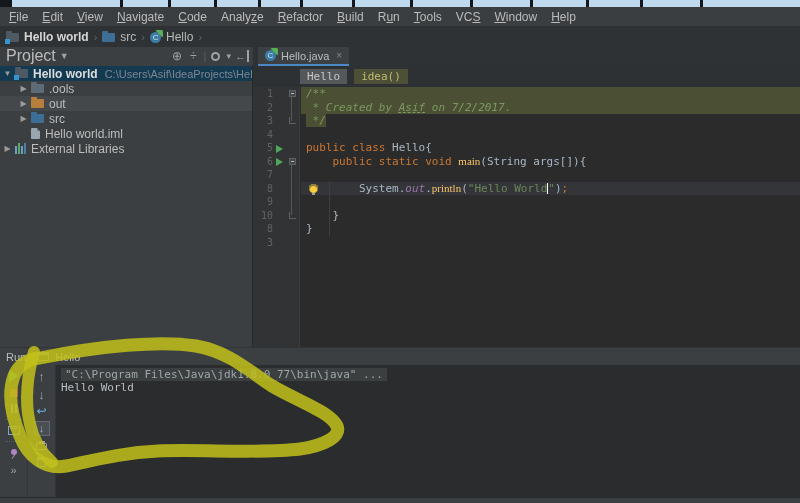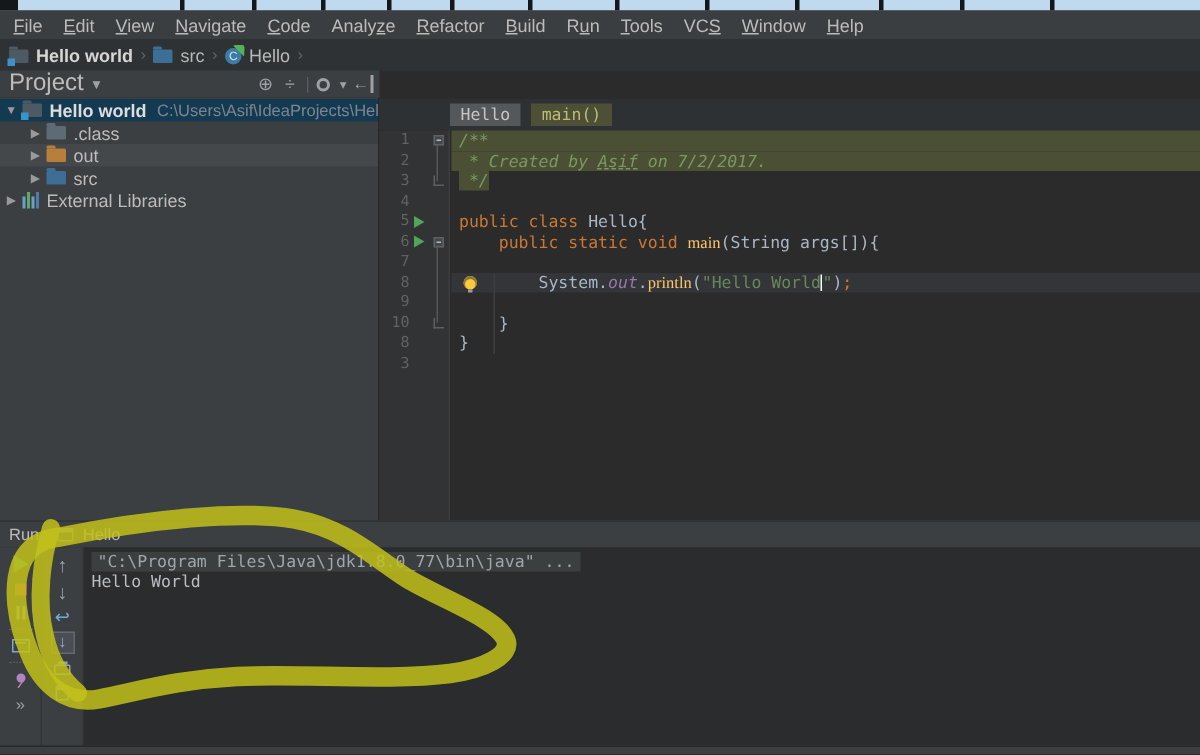--- a/index.html
+++ b/index.html
@@ -235,48 +235,60 @@
   <div id="project-panel">
       <div class="tree-row selected" style="padding-left: 2px;">
         <span class="tree-arrow">▼</span>
         <span class="fold-ic ic-project-folder tree-icon"></span>
         <span class="tree-label bold">Hello world</span>
         <span class="tree-path">C:\Users\Asif\IdeaProjects\Hello world</span>
       </div>
       <div class="tree-row" style="padding-left: 18px;">
         <span class="tree-arrow">▶</span>
         <span class="fold-ic ic-folder tree-icon"></span>
-        <span class="tree-label">.class</span>
+        <span class="tree-label">.ools</span>
       </div>
       <div class="tree-row hover" style="padding-left: 18px;">
         <span class="tree-arrow">▶</span>
         <span class="fold-ic ic-folder-out tree-icon"></span>
         <span class="tree-label">out</span>
       </div>
       <div class="tree-row" style="padding-left: 18px;">
         <span class="tree-arrow">▶</span>
         <span class="fold-ic ic-folder-src tree-icon"></span>
         <span class="tree-label">src</span>
+      </div>
+      <div class="tree-row" style="padding-left: 18px;">
+        <span class="tree-arrow"></span>
+        <span class="ic-file-iml tree-icon"></span>
+        <span class="tree-label">Hello world.iml</span>
       </div>
       <div class="tree-row" style="padding-left: 2px;">
         <span class="tree-arrow">▶</span>
         <span class="ic-libs tree-icon">
           <i></i>
           <i></i>
           <i></i>
           <i></i>
         </span>
         <span class="tree-label">External Libraries</span>
       </div>
     </div>
 
+  <div id="tabbar">
+    <div id="tab-hello">
+      <span class="ic-class"></span>
+      <span class="tab-label">Hello.java</span>
+      <span class="tab-close">×</span>
+    </div>
+  </div>
 
   <div id="chips">
       <span class="chip gray">Hello</span>
-      <span class="chip olive">main()</span>
+      <span class="chip olive">idea()</span>
     </div>
 
   <div id="editor">
     <div id="gutter">
       <div class="fold-guide" style="top:6px;height:28px"></div>
       <div class="fold-guide" style="top:74px;height:54px"></div>
     <div class="gut-row">
           <span class="lnum">1</span>
           <span class="gmark"></span>
           <span class="gfold">

